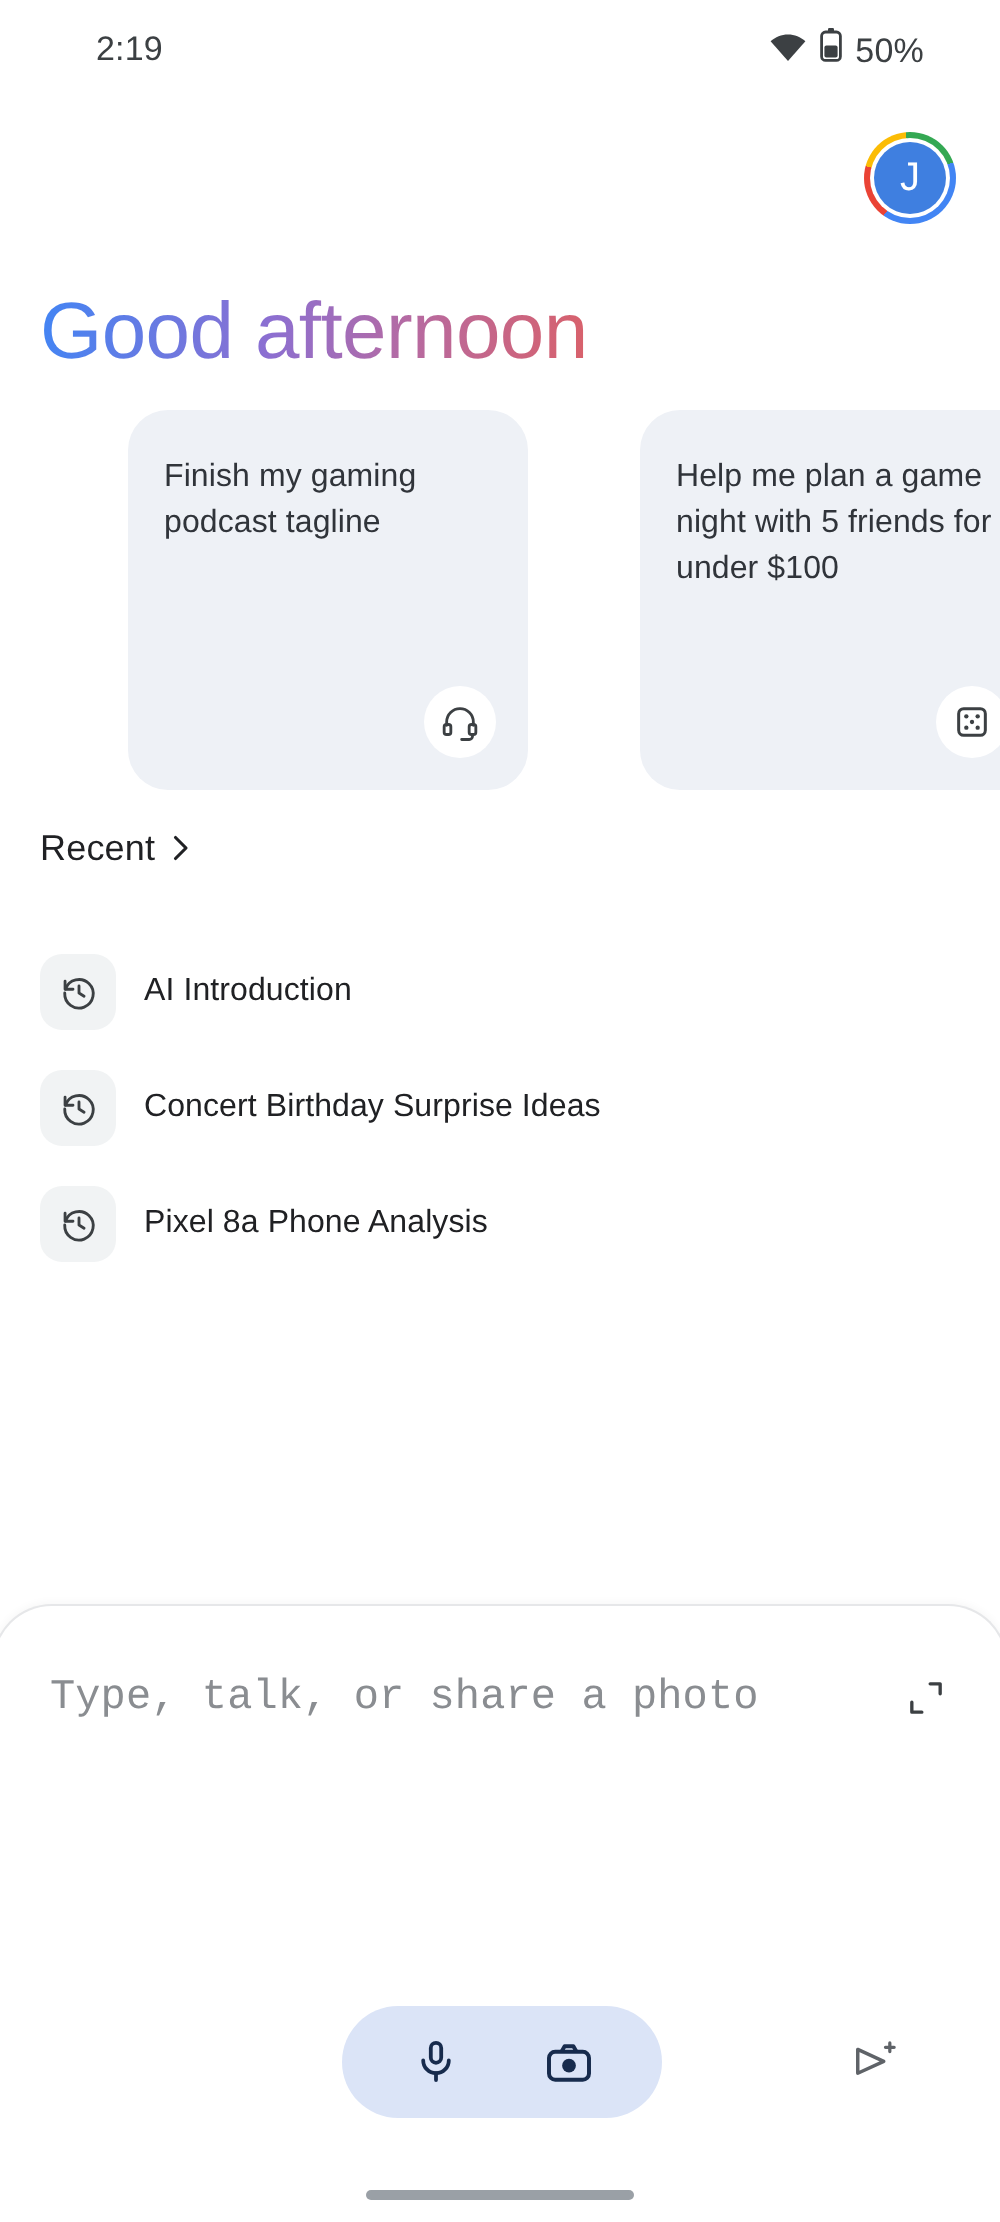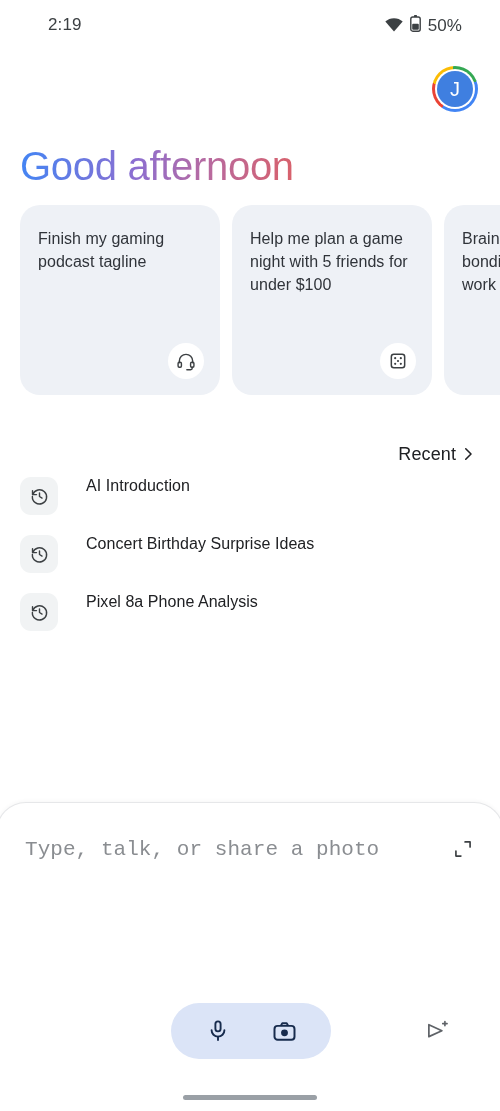--- a/index.html
+++ b/index.html
@@ -76,45 +76,46 @@
     padding-left: 20px;
     overflow: hidden;
   }
   .card {
     position: relative;
     flex: 0 0 auto;
     width: 200px; height: 190px;
     background: #eef1f6;
     border-radius: 20px;
     padding: 22px 18px;
+    margin-left: 44px;
   }
   .card-text {
     font-size: 16px; line-height: 23px; color: #30343a;
     letter-spacing: .05px;
   }
   .card-icon {
     position: absolute; right: 16px; bottom: 16px;
     width: 36px; height: 36px; border-radius: 50%;
     background: #ffffff;
     display: flex; align-items: center; justify-content: center;
   }
 
   
   .recent-head {
-    position: absolute; top: 438px; left: 20px;
+    position: absolute; top: 408px; left: 20px;
     width: 460px; height: 32px;
-    display: flex; align-items: center; justify-content: flex-end;
+    display: flex; align-items: center; justify-content: flex-start;
   }
   .recent-title { font-size: 18px; color: #202124; letter-spacing: .1px; }
   .recent-arrow { width: 24px; height: 24px; display: flex; align-items: center; justify-content: center; }
 
   
   .recent-list { position: absolute; top: 477px; left: 20px; width: 460px; }
   .recent-item {
-    display: flex; align-items: flex-start; gap: 28px;
+    display: flex; align-items: center; gap: 14px;
     height: 38px; margin-bottom: 20px;
   }
   .recent-icon {
     width: 38px; height: 38px; border-radius: 11px;
     background: #f1f3f4;
     display: flex; align-items: center; justify-content: center;
     flex: 0 0 auto;
   }
   .recent-label { font-size: 16px; color: #202124; letter-spacing: .05px; }
 

